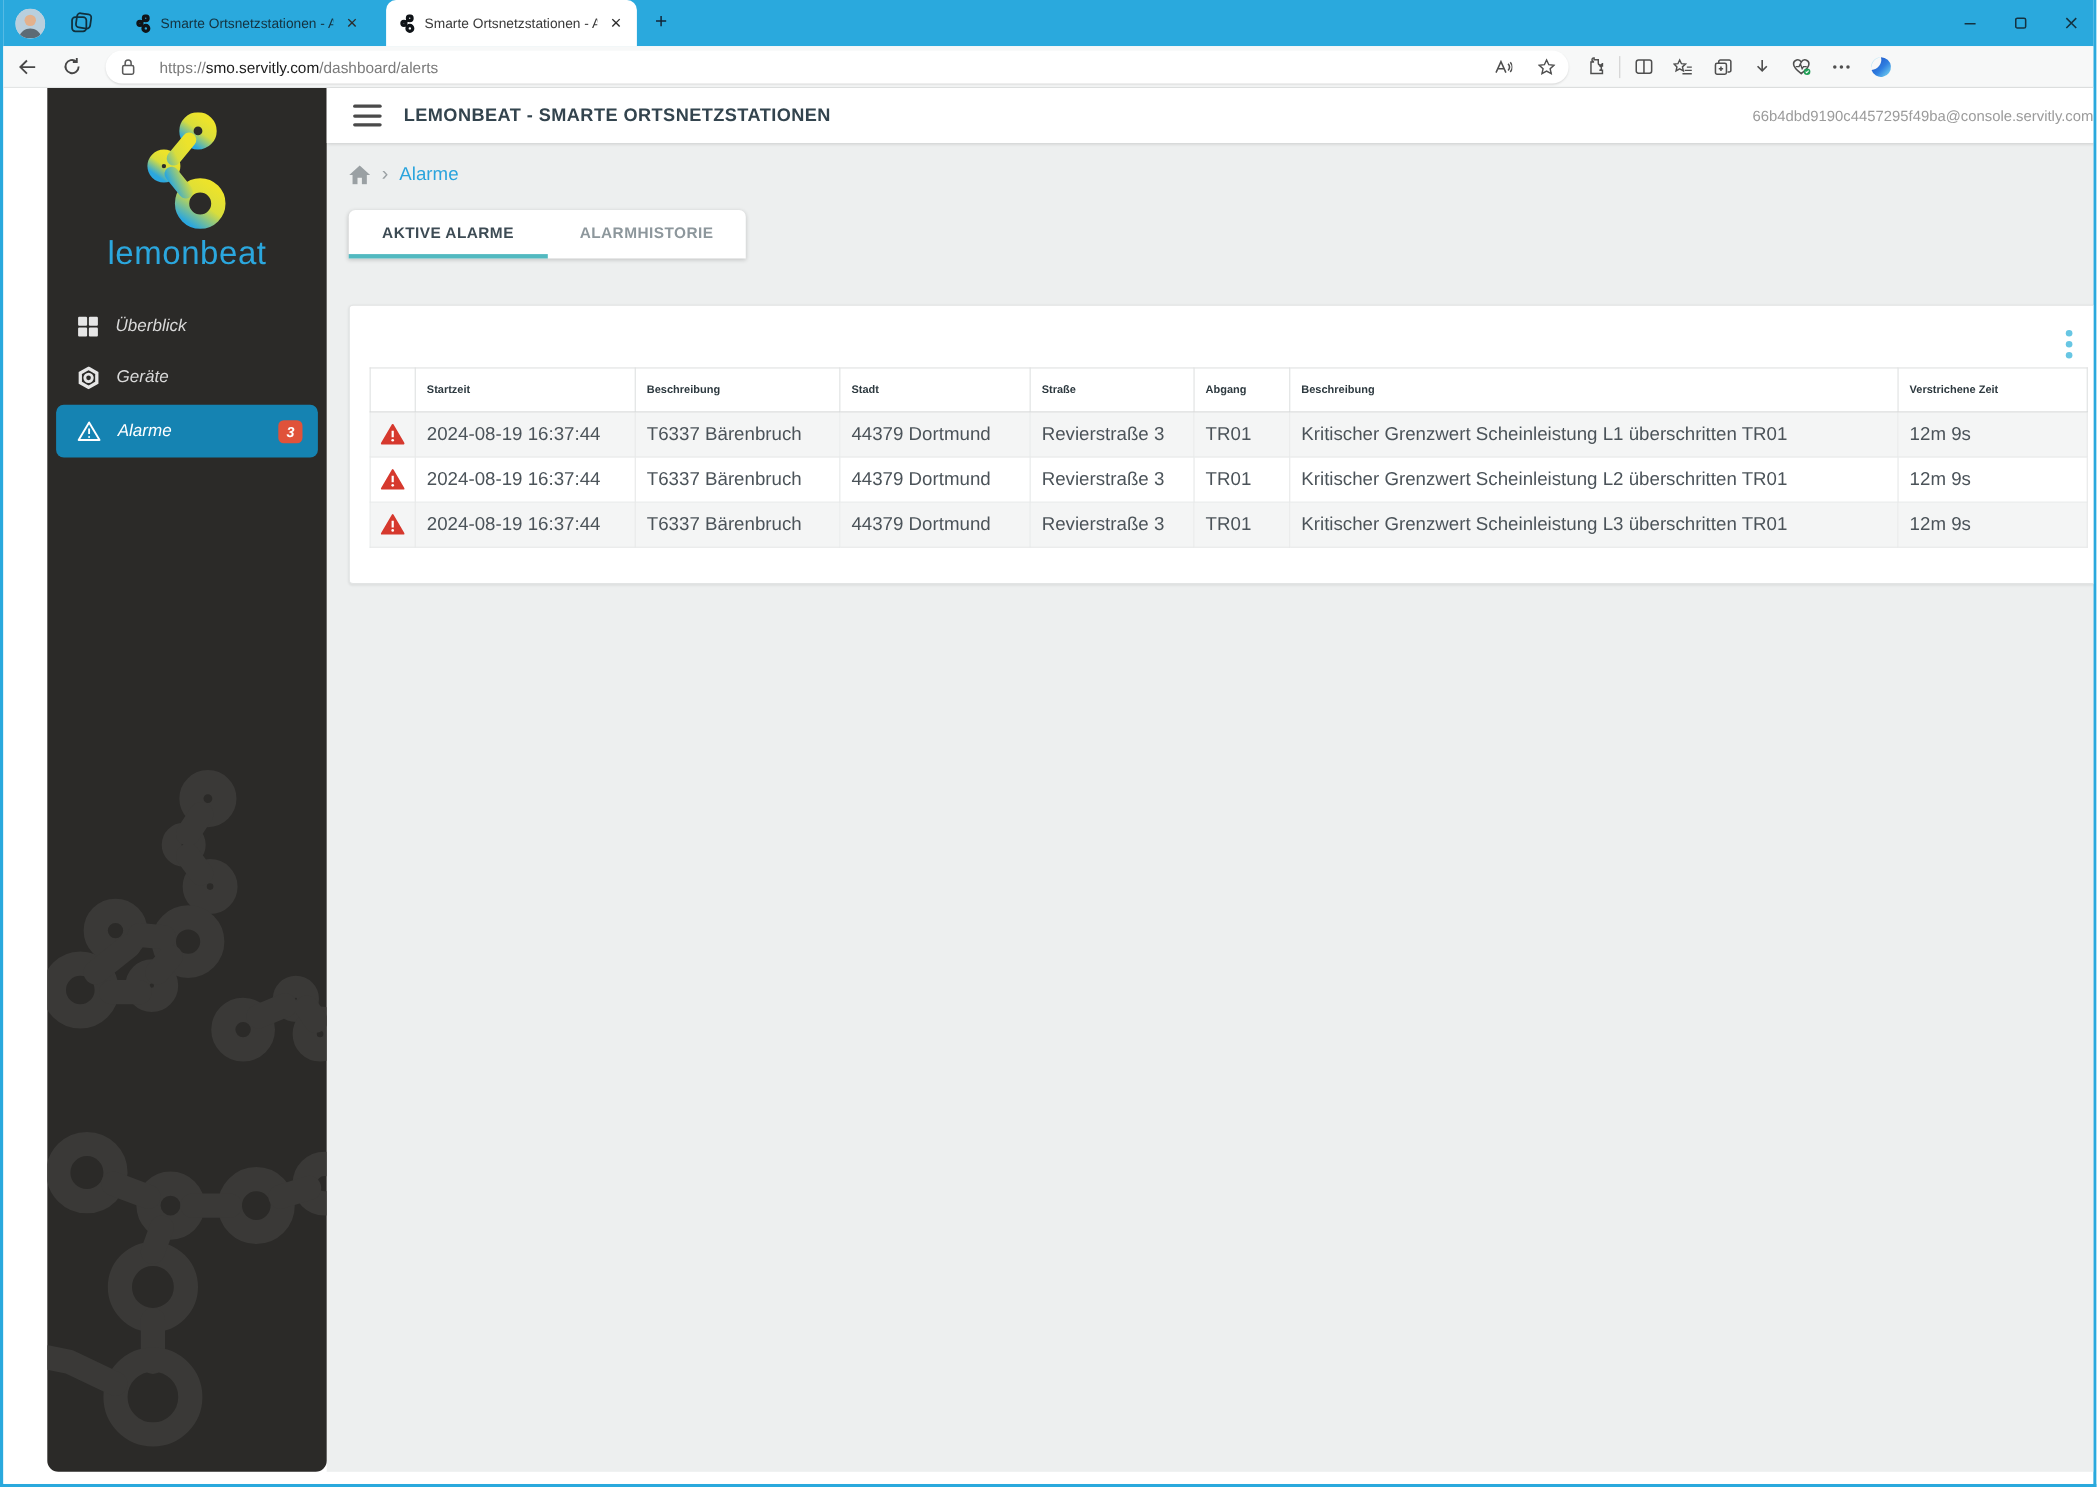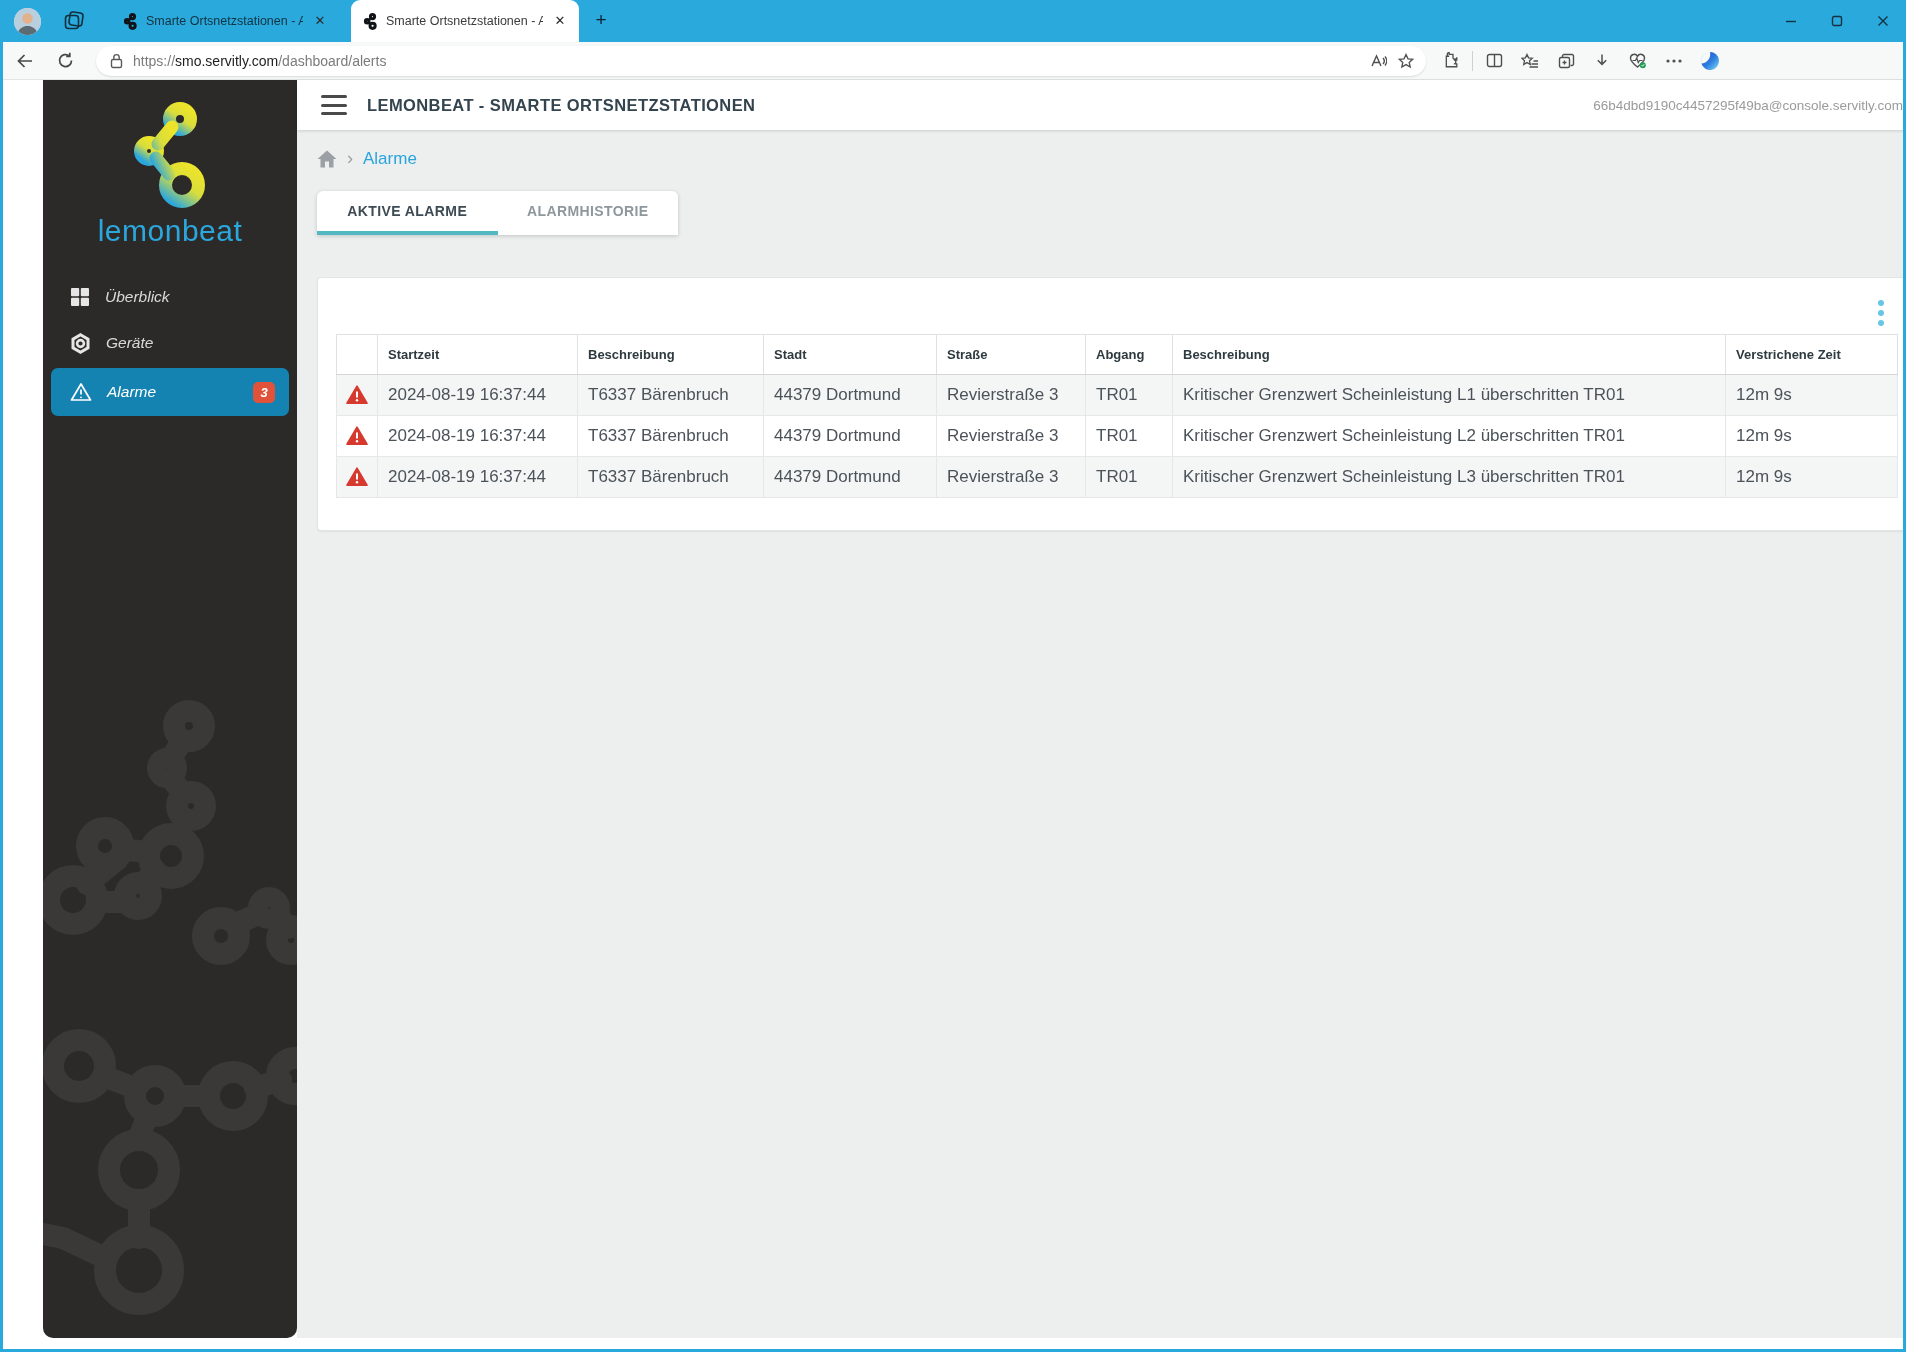--- a/index.html
+++ b/index.html
@@ -19,21 +19,21 @@
   .btab.inactive { margin-left:26px; }
   .newtab { font-size:19px; color:#123; width:28px; height:28px; line-height:26px; text-align:center; margin-left:8px; flex:none; }
   .win-controls { margin-left:auto; display:flex; height:42px; }
   .wc { width:46px; height:42px; display:flex; align-items:center; justify-content:center; }
 
   
   .toolbar { position:absolute; left:-3px; top:42px; width:1906px; height:38px; background:#f7f8f8; border-bottom:1px solid #e3e5e5;
              display:flex; align-items:center; }
   .nav-ic { width:30px; height:30px; display:flex; align-items:center; justify-content:center; margin-left:10px; flex:none; }
   .pill { height:30px; background:#fff; border-radius:15px; box-shadow:0 1px 2px rgba(0,0,0,.12); display:flex; align-items:center;
-          margin-left:16px; width:1330px; padding:0 6px 0 14px; flex:none; }
+          margin-left:16px; width:1330px; padding:0 6px 0 14px; flex:none;gap:12px; }
   .url { font-size:14px; color:#7b7b7b; margin-left:10px; flex:1; white-space:nowrap; overflow:hidden; }
   .url .host { color:#1d1d1d; }
   .pill-ic { width:28px; height:28px; display:flex; align-items:center; justify-content:center; flex:none; }
   .tb-right { display:flex; align-items:center; margin-left:10px; gap:6px; }
   .tb-ic { width:30px; height:30px; display:flex; align-items:center; justify-content:center; flex:none; }
   .tb-divider { width:1px; height:20px; background:#cfcfcf; }
 
   
   .app { position:absolute; left:0; top:80px; width:1900px; height:1269px; display:flex; background:#fff; }
   .sidebar { position:relative; width:254px; height:1258px; background:#2b2a28; border-radius:0 0 10px 10px; flex:none; overflow:hidden;margin-left:40px; }
@@ -67,21 +67,21 @@
 
   .card { margin-top:42px; width:1600px; background:#fff; border:1px solid #e2e4e4; border-radius:4px;
           box-shadow:0 1px 2px rgba(0,0,0,.06); padding:14px 18px 32px 18px; }
   .card-toolbar { height:42px; display:flex; justify-content:flex-end; align-items:center; padding-right:10px; }
   .vdots { display:flex; flex-direction:column; gap:4px; padding:4px; }
   .vdots i { width:6px; height:6px; border-radius:50%; background:#67c6e3; }
 
   table.alarms { width:100%; border-collapse:collapse; table-layout:fixed; }
   table.alarms col.c-icon { width:41px; } col.c-start{ width:200px; } col.c-standort{ width:186px; } col.c-stadt{ width:173px; }
   col.c-strasse{ width:149px; } col.c-abgang{ width:87px; } col.c-beschr{ width:553px; } col.c-zeit{ width:auto; }
-  table.alarms th { height:40px; text-align:left; font-size:13px; font-weight:bold; color:#2e3a40; padding:0 10px;
+  table.alarms th { height:40px; text-align:left; font-size:10px; font-weight:bold; color:#2e3a40; padding:0 10px;
                     border:1px solid #dfe1e1; border-bottom:1px solid #d4d6d6; background:#fff; }
   table.alarms td { height:41px; font-size:17px; color:#4b5359; padding:0 10px; border:1px solid #e6e8e8; white-space:nowrap; overflow:hidden; }
   table.alarms tr.odd td { background:#f4f5f5; }
   .warn-cell { text-align:center; padding:0 !important; }
 
   .scrollbar { position:relative; width:17px; height:1269px; background:#fbfbfb; border-left:1px solid #ececec; flex:none; }
 
   svg { display:block; }
 </style>
 </head>

